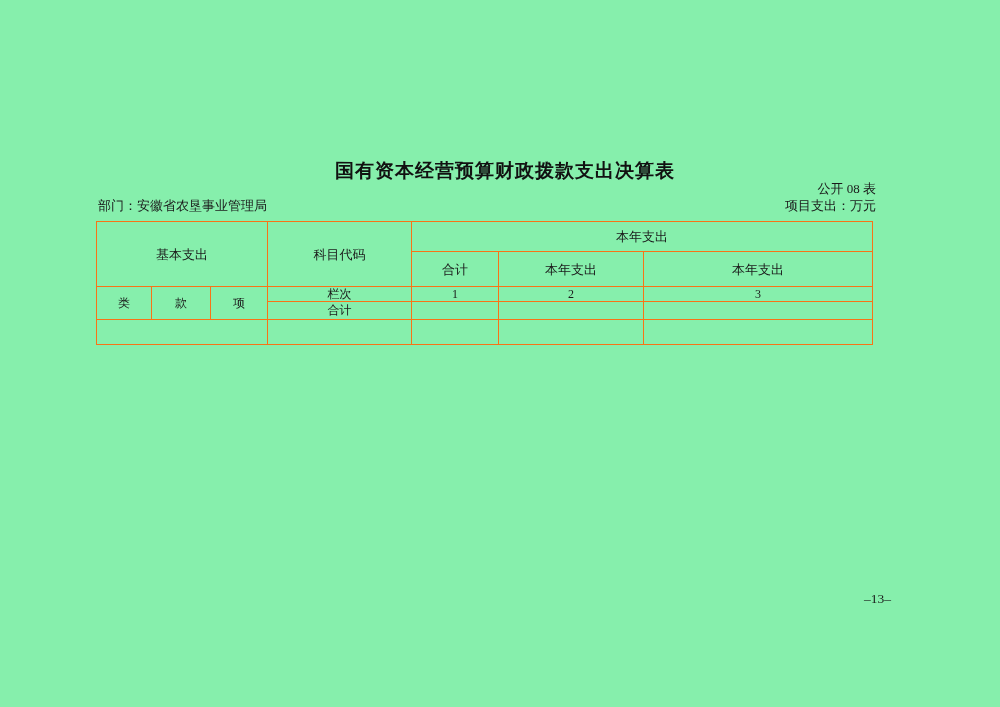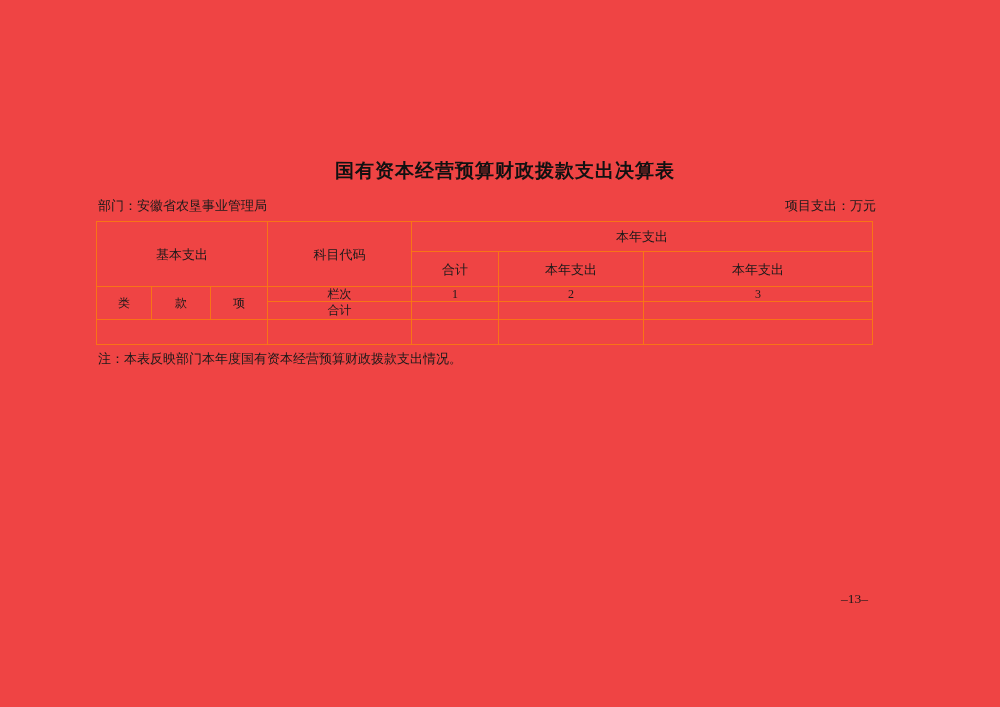--- a/index.html
+++ b/index.html
@@ -6,21 +6,21 @@
   html, body { width: 1000px; height: 707px; }
   body {
     background: #ffffff;
     color: #1a1a1a;
     font-family: "Liberation Serif", "DejaVu Serif", serif;
   }
   .page {
     position: relative;
     width: 1000px;
     height: 707px;
-    background: #ef4444;
+    background: #86efac;
     overflow: hidden;
   }
   .doc-title {
     position: absolute;
     top: 161px;
     left: 0;
     width: 1010px;
     text-align: center;
     font-family: "Liberation Sans", "DejaVu Sans", sans-serif;
     font-weight: bold;
@@ -79,32 +79,33 @@
     top: 351px;
     left: 98px;
     font-size: 13px;
     line-height: 15.5px;
   }
   .page-number {
     position: absolute;
     top: 592px;
     left: 841px;
     width: 50px;
-    text-align: left;
+    text-align: right;
     font-size: 13.5px;
     line-height: 14px;
   }
 </style>
 </head>
 <body>
 
 <div class="page">
 
   <div class="doc-title">国有资本经营预算财政拨款支出决算表</div>
 
+  <div class="form-number">公开 08 表</div>
 
   <div class="meta-row">
     <span>部门：安徽省农垦事业管理局</span>
     <span>项目支出：万元</span>
   </div>
 
   <table class="budget-table">
     <colgroup>
       <col style="width:55px">
       <col style="width:59px">
@@ -144,18 +145,17 @@
         <td colspan="3"></td>
         <td></td>
         <td></td>
         <td></td>
         <td></td>
       </tr>
     </tbody>
   </table>
 
   <div class="notes">
-    <div>注：本表反映部门本年度国有资本经营预算财政拨款支出情况。</div>
   </div>
 
   <div class="page-number">–13–</div>
 
 </div>
 
 </body></html>

